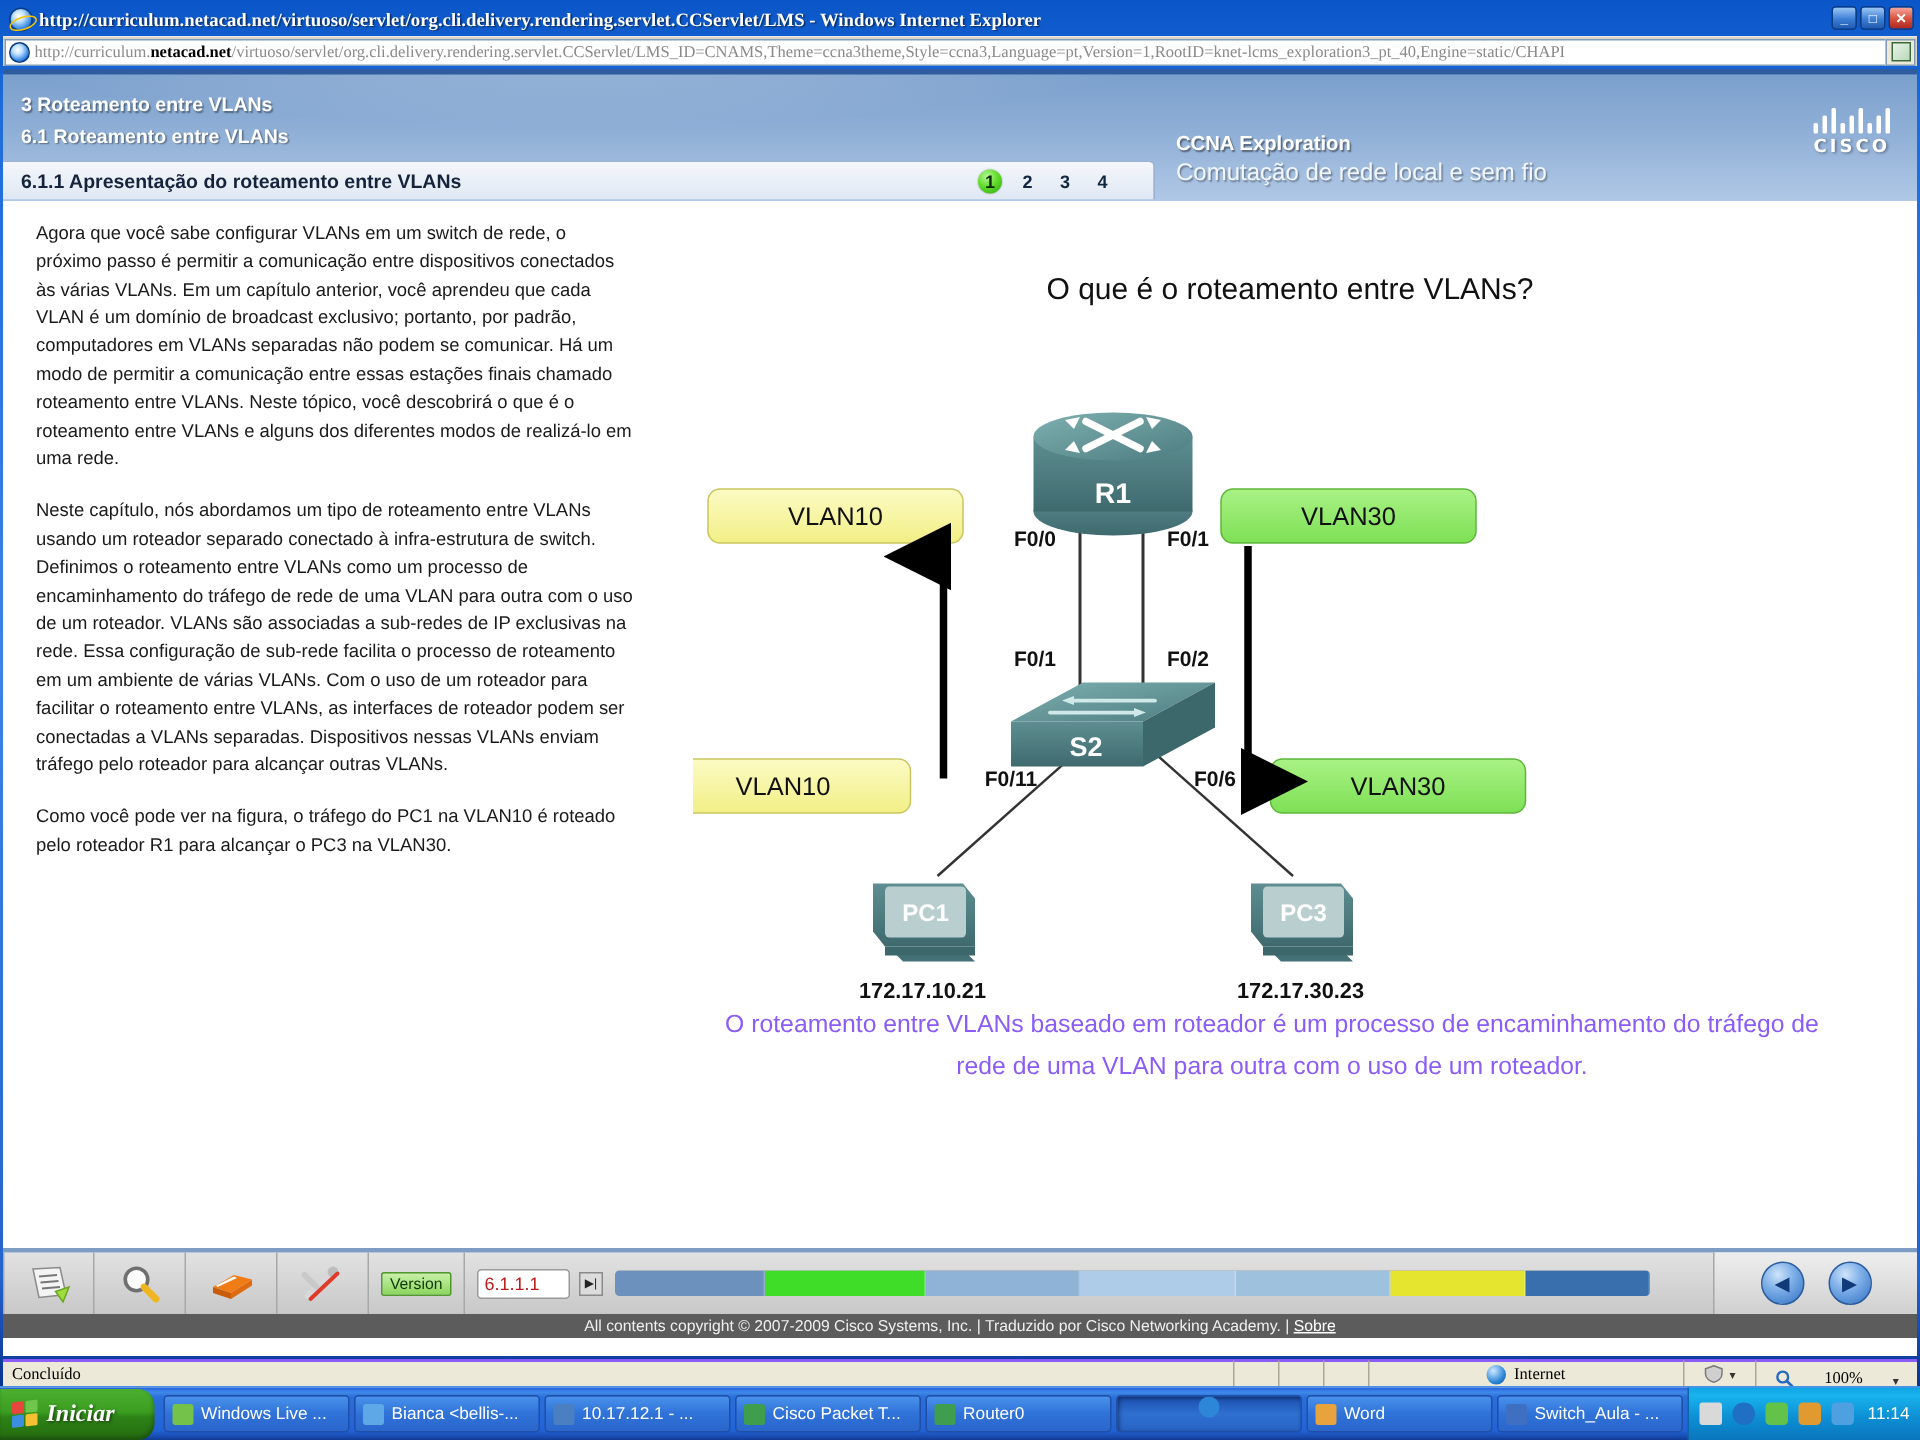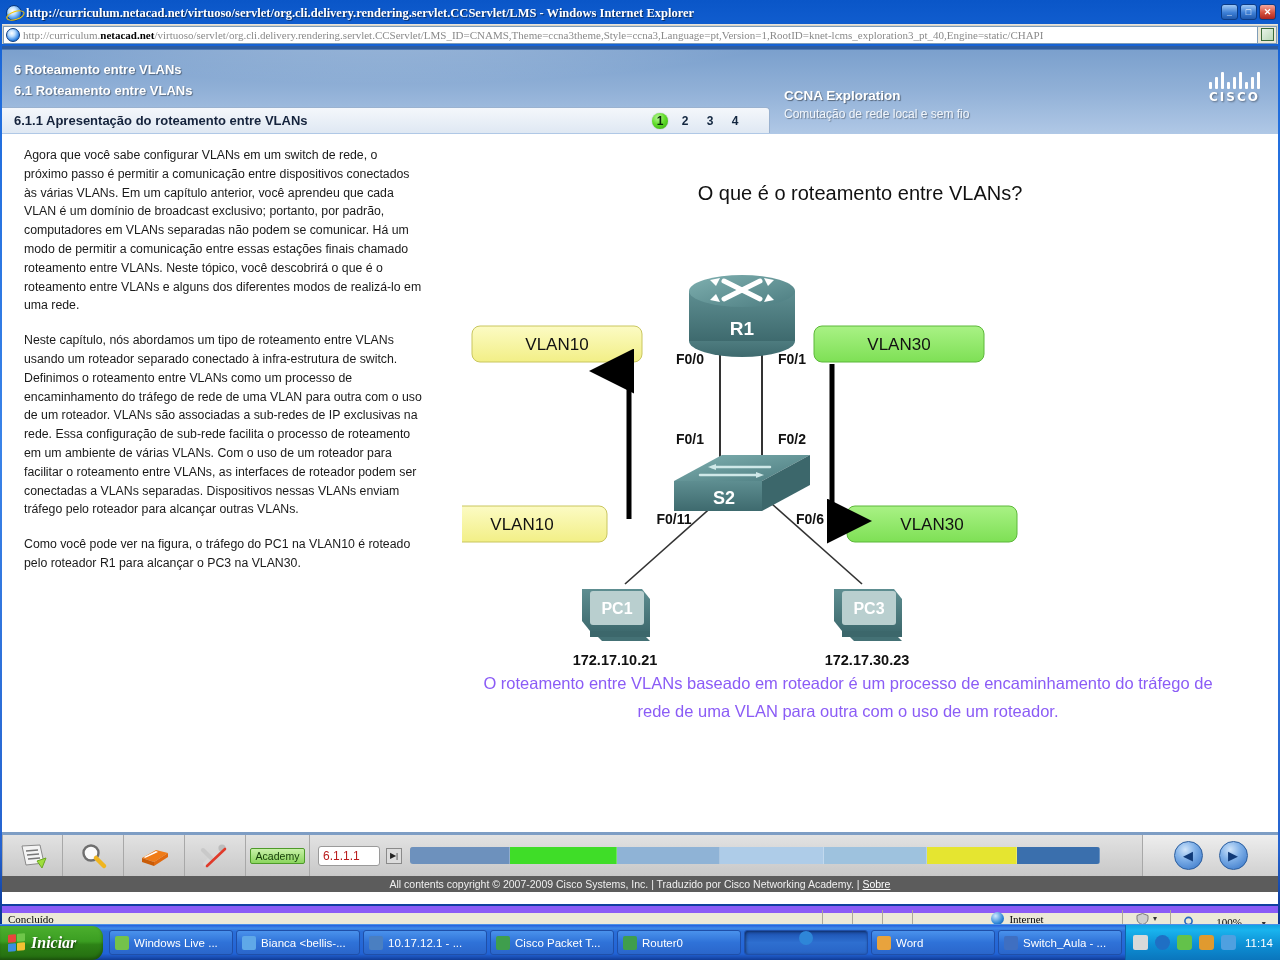--- a/index.html
+++ b/index.html
@@ -133,21 +133,21 @@
     position: absolute; right: 0; top: 4px; width: 508px; height: 84px; z-index: 2;
     background: linear-gradient(to bottom, #7ba0cd 0%, #8fafd6 45%, #b0c8e6 100%);
   }
   #brand-title {
     position: absolute; left: 14px; top: 38px;
     color: #fff; font-size: 13.5px; font-weight: bold;
     text-shadow: 1px 1px 1px rgba(0,0,0,.45);
   }
   #brand-sub {
     position: absolute; left: 14px; top: 57px;
-    color: #f2f6fb; font-size: 12px;
+    color: #f2f6fb; font-size: 16px;
     text-shadow: 1px 1px 1px rgba(0,0,0,.35);
   }
   #cisco-logo { position: absolute; right: 18px; top: 22px; text-align: center; }
   #cisco-bars { display: flex; align-items: flex-end; gap: 3px; height: 17px; justify-content: center; }
   #cisco-bars i { display: block; width: 3px; background: #fff; border-radius: 1px; }
   #cisco-word {
     color: #fff; font-size: 12px; font-weight: bold; letter-spacing: 2px;
     font-family: "DejaVu Sans", sans-serif;
     text-shadow: 1px 1px 2px rgba(0,0,0,.4); margin-top: 1px;
   }
@@ -223,21 +223,21 @@
   #copyright {
     position: absolute; left: 0; bottom: 12px; width: 1276px; height: 16px;
     background: #5c5c5c; color: #f0f0f0; font-size: 10.5px;
     display: flex; align-items: center; justify-content: center;
   }
   #copyright a { color: #fff; }
 
   
   #statusbar {
     position: absolute; left: 2px; top: 906px; width: 1276px; height: 18px;
-    background: #ece9d8; border-top: 7px solid #8b5cf6;
+    background: #ece9d8; border-top: 2px solid #8b5cf6;
     display: flex; align-items: center; font-size: 11px; color: #000;
     font-family: "Liberation Serif", serif;
   }
   #status-text { padding-left: 6px; flex: 1; }
   .sb-seg { border-left: 1px solid #aca899; height: 18px; }
   #sb-zone {
     width: 210px; display: flex; align-items: center; justify-content: center; gap: 5px;
     border-left: 1px solid #aca899; height: 18px;
   }
   .globe-ico {
@@ -321,21 +321,21 @@
     </div>
     <div id="addr-go">
       <div class="go-glyph"></div>
     </div>
   </div>
 
   <div id="page">
 
     <div id="course-header">
       <div id="breadcrumbs">
-        <div class="crumb">6 Roteamento entre VLANs</div>
+        <div class="crumb">3 Roteamento entre VLANs</div>
         <div class="crumb">6.1 Roteamento entre VLANs</div>
       </div>
 
       <div id="topic-bar">
         <div id="topic-title">6.1.1 Apresentação do roteamento entre VLANs</div>
         <div id="pager">
           <div class="pg active">1</div>
           <div class="pg">2</div>
           <div class="pg">3</div>
           <div class="pg">4</div>
@@ -511,21 +511,21 @@
       </div>
       <div class="tb-btn">
         <svg width="32" height="28" viewBox="0 0 32 28">
           <path d="M6,22 L22,6" stroke="#d8d8d8" stroke-width="4" stroke-linecap="round"></path>
           <path d="M4,8 L12,16" stroke="#c9c9c9" stroke-width="4" stroke-linecap="round"></path>
           <circle cx="23" cy="6" r="3.6" fill="#bdbdbd"></circle>
           <path d="M8,24 L26,7" stroke="#e03a2a" stroke-width="2.6" stroke-linecap="round"></path>
         </svg>
       </div>
       <div id="lang-cell">
-        <span id="lang-badge">Academy</span>
+        <span id="lang-badge">Version</span>
       </div>
       <div id="page-num-cell">
         <div id="page-num">6.1.1.1</div>
         <div id="page-next">▶|</div>
       </div>
       <div id="progress">
         <span style="width:14.5%;background:#6d91bd"></span>
         <span style="width:15.5%;background:#3fdd28"></span>
         <span style="width:15%;background:#8fb3d6"></span>
         <span style="width:15%;background:#aecce8"></span>

